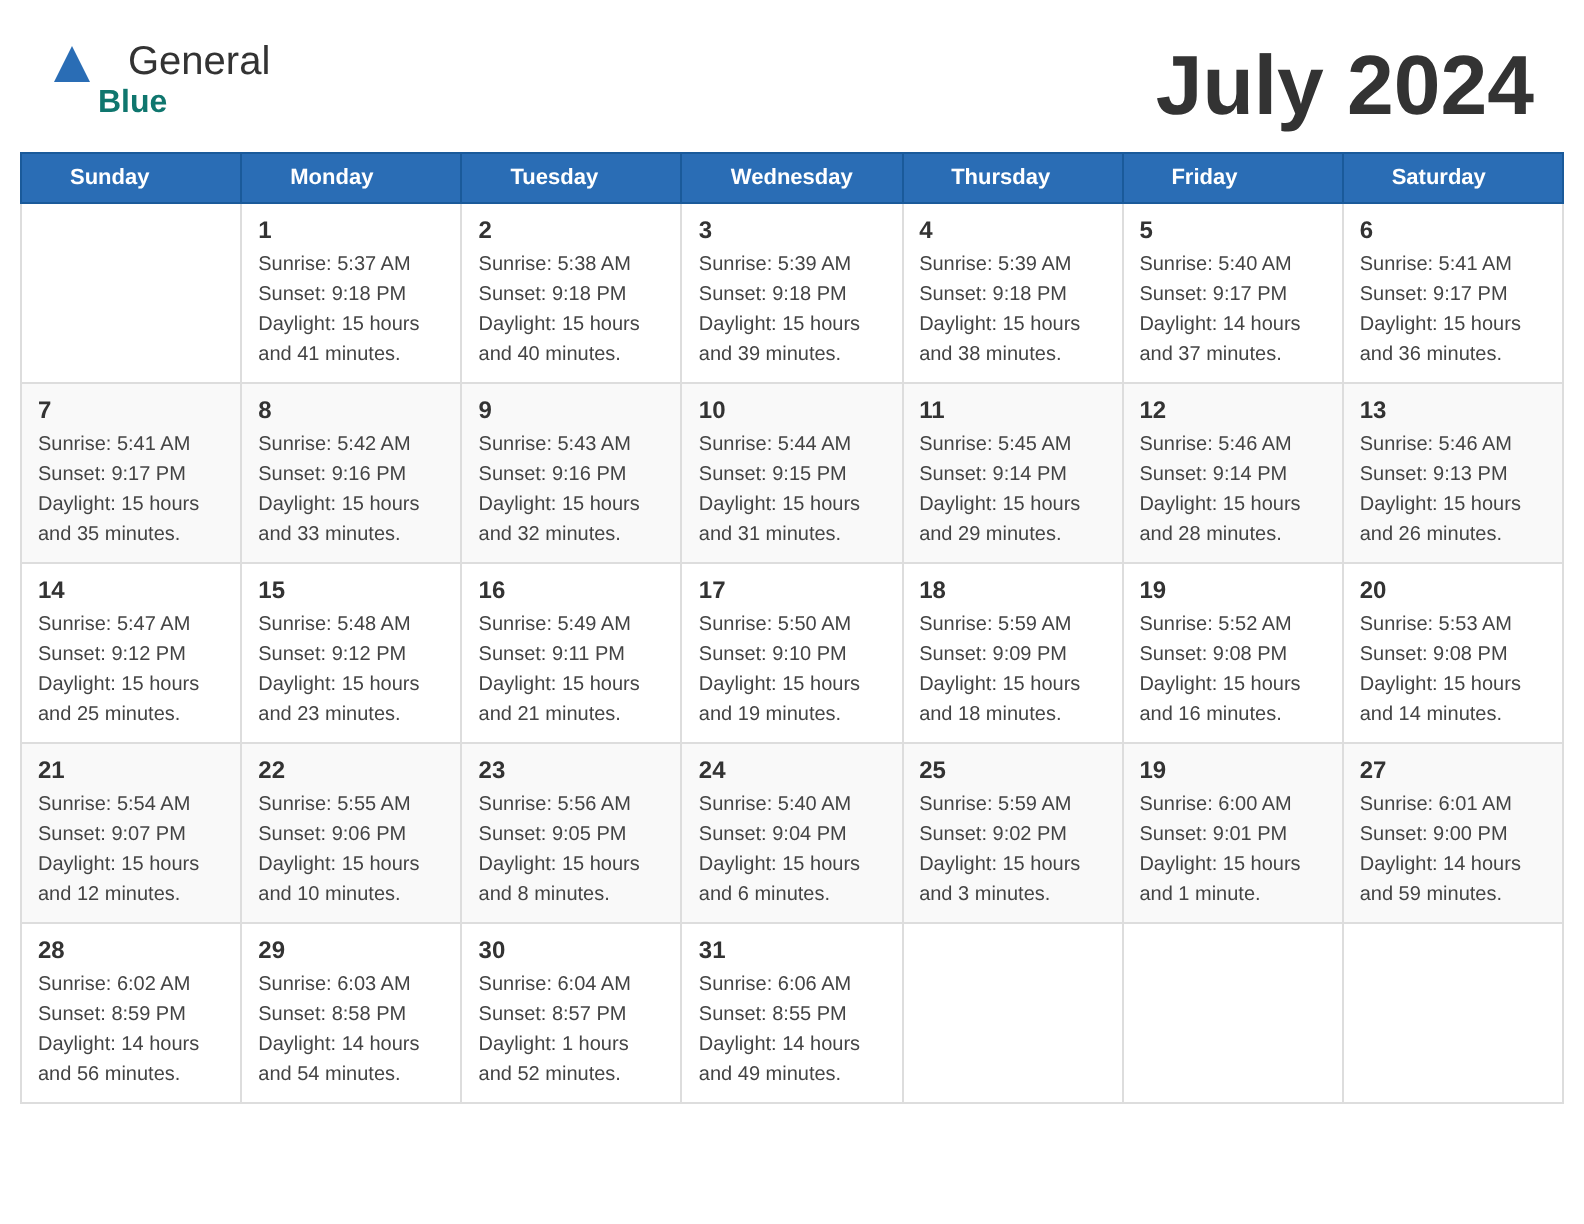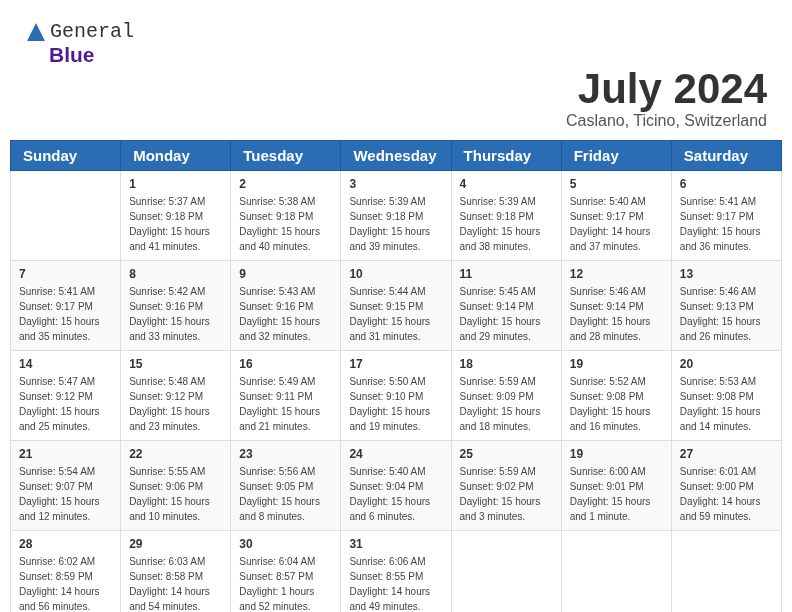--- a/index.html
+++ b/index.html
@@ -17,48 +17,46 @@
       padding: 10px 15px 5px 15px;
     }
     .logo {
       display: flex;
       flex-direction: column;
       align-items: flex-start;
     }
     .logo-row {
       display: flex;
       align-items: center;
-      gap: 3px;
-      font-family: Liberation Mono, monospace;
+      gap: 17px;
     }
     .title-block {
       text-align: right;
     }
     .main-title {
       font-size: 42px;
       font-weight: bold;
       color: #333;
       line-height: 1.1;
-      margin-top: 46px;
     }
     .subtitle {
       font-size: 16px;
       color: #555;
     }
     .calendar {
       width: 100%;
       border-collapse: collapse;
       margin-top: 5px;
     }
     .calendar th {
       background-color: #2a6db5;
       color: #fff;
       text-align: left;
-      padding: 6px 12px;
-      font-size: 15px;
+      padding: 6px 24px;
+      font-size: 11px;
       font-weight: bold;
       border: 1px solid #1a5a9a;
     }
     .calendar td {
       vertical-align: top;
       padding: 6px 8px;
       border: 1px solid #ddd;
       font-size: 10.5px;
       color: #333;
       width: calc(100% / 7);
@@ -88,26 +86,25 @@
 
 <div class="header">
   <div class="logo">
     <div class="logo-row">
       <svg width="22" height="22" viewBox="0 0 22 22">
         <polygon points="11,2 20,20 2,20" fill="#2a6db5"></polygon>
       </svg>
       <span style="font-size:20px;color:#333;font-weight:normal;">General</span>
     </div>
     <div>
-      <span style="font-size:21px;color:#4c1d95;font-weight:bold;margin-left:24px;">Blue</span>
+      <span style="font-size:16px;color:#0f766e;font-weight:bold;margin-left:24px;">Blue</span>
     </div>
   </div>
   <div class="title-block">
     <div class="main-title">July 2024</div>
-    <div class="subtitle">Caslano, Ticino, Switzerland</div>
   </div>
 </div>
 
 <table class="calendar">
   <thead>
     <tr id="header-row">
         <th>Sunday</th>
         <th>Monday</th>
         <th>Tuesday</th>
         <th>Wednesday</th>

